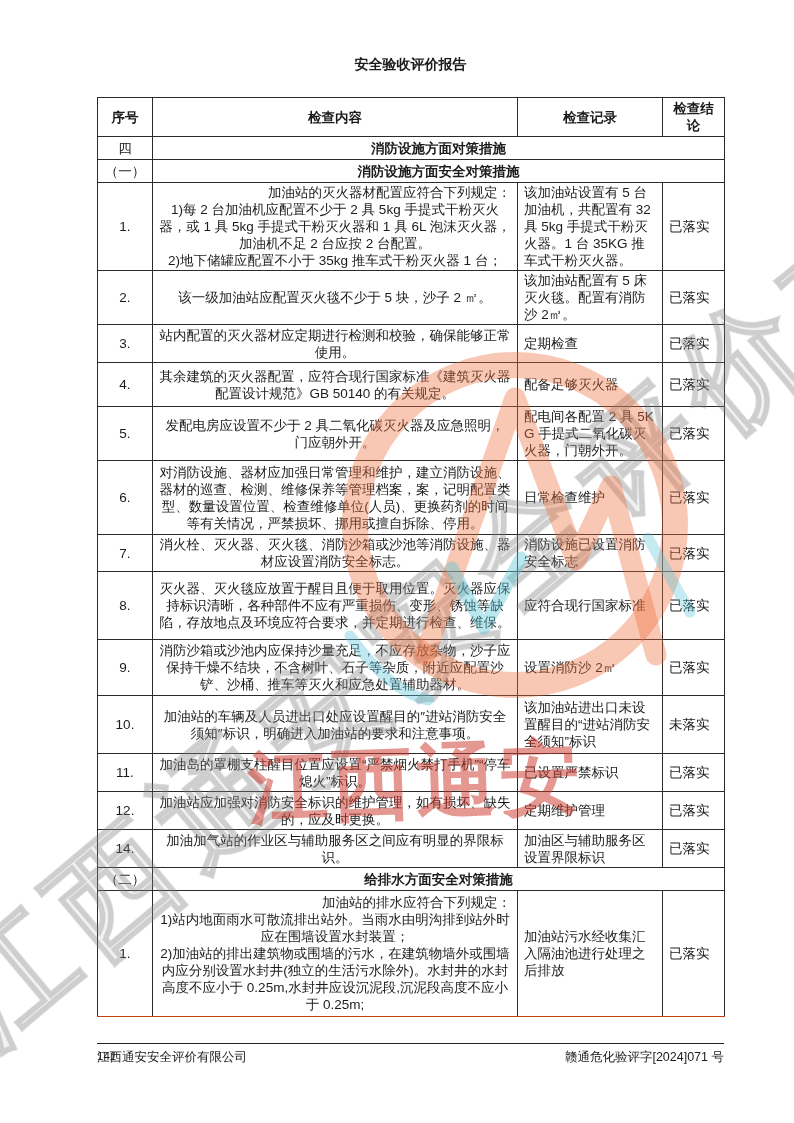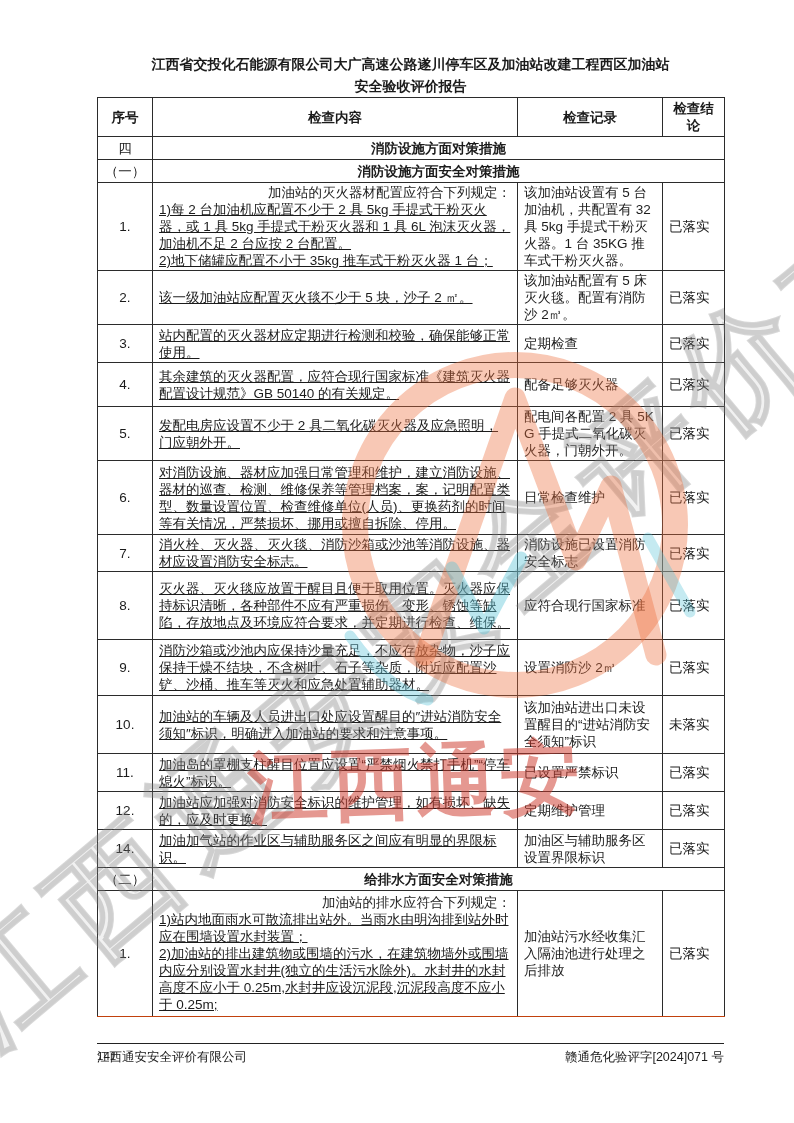--- a/index.html
+++ b/index.html
@@ -25,21 +25,21 @@
   }
   thead td{
     border-top:3px solid #101010;font-weight:700;text-align:center;height:36px;
   }
   tbody tr:last-child td{border-bottom:1px solid #c2410c;}
   .no-cell{text-align:center;}
   .section-cell{font-weight:700;text-align:center;}
   .record-cell,.conclusion-cell{text-align:left;}
   .para{margin:0;}
   .para-left{text-align:right;}
-  .para-center{text-align:left;text-decoration:underline;}
+  .para-center{text-align:center;}
   
   .footer{
     position:absolute;top:1043px;left:97px;width:627px;z-index:2;
     border-top:1.5px solid #222;padding-top:5px;font-size:12.5px;
   }
   .footer-company{position:absolute;left:0;top:5px;}
   .footer-page{position:absolute;left:0;right:0;top:6px;text-align:left;font-size:11.5px;}
   .footer-doc{position:absolute;right:0;top:5px;}
   
   .wm{position:absolute;pointer-events:none;}
@@ -68,21 +68,20 @@
     <circle cx="515" cy="525" r="160" fill="none" stroke="rgba(236,110,60,0.38)" stroke-width="26"></circle>
     <path d="M 425 655 L 515 398 L 576 560 L 611 486 L 656 655" fill="none" stroke="rgba(236,110,60,0.38)" stroke-width="21" stroke-linejoin="round" stroke-linecap="round"></path>
     <path d="M 452 568 L 484 628 L 521 558" fill="none" stroke="rgba(90,195,215,0.42)" stroke-width="13" stroke-linejoin="round" stroke-linecap="round"></path>
     <path d="M 350 636 Q 390 692 428 700" fill="none" stroke="rgba(90,195,215,0.38)" stroke-width="11" stroke-linecap="round"></path>
     <path d="M 648 538 L 690 612" fill="none" stroke="rgba(90,195,215,0.35)" stroke-width="11" stroke-linecap="round"></path>
   </svg>
 
   <div class="wm wm-red">江西通安</div>
 
   <div class="doc-title">
-    <div>江西省交投化石能源有限公司大广高速公路遂川停车区及加油站改建工程西区加油站</div>
     <div>安全验收评价报告</div>
   </div>
 
   <div class="table-wrap">
     <table class="report">
       <colgroup>
         <col style="width:55px">
           <col style="width:365px">
         <col style="width:145px">
           <col style="width:62px">

